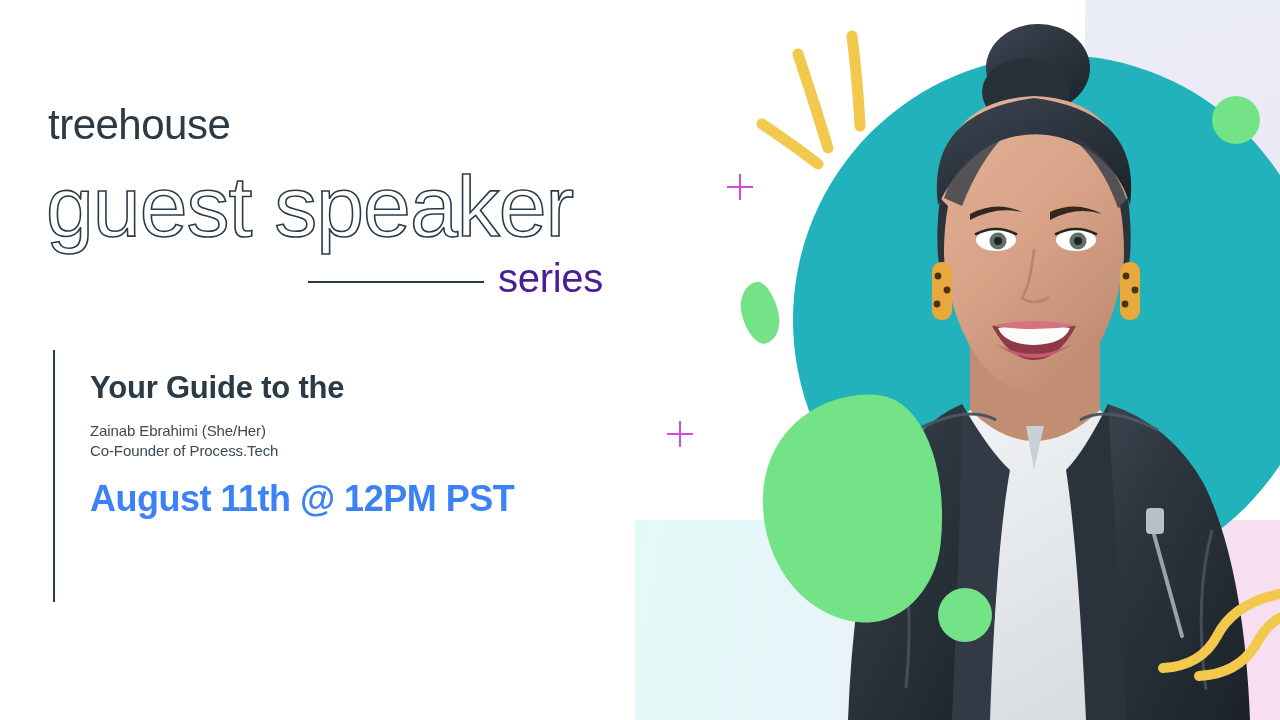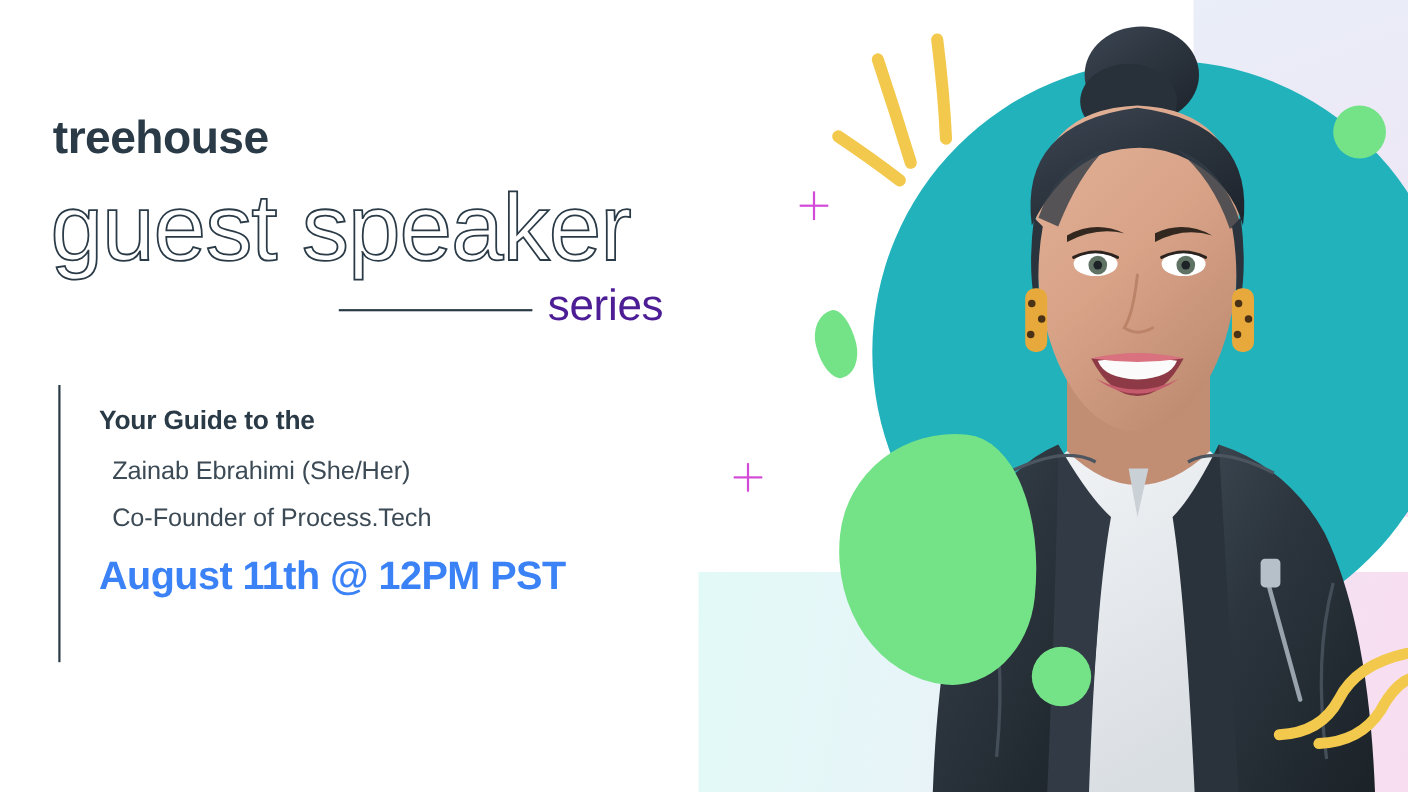--- a/index.html
+++ b/index.html
@@ -137,21 +137,21 @@
   }
   #plus-1 { left: 727px; top: 174px; width: 26px; height: 26px; }
   #plus-2 { left: 667px; top: 421px; width: 26px; height: 26px; }
 
   
   .brand-word {
     position: absolute;
     left: 48px;
     top: 104px;
     font-size: 42px;
-    font-weight: 700;
+    font-weight: 400;
     letter-spacing: -0.5px;
     color: #2a3b47;
     line-height: 1;
   }
   .headline-outline {
     position: absolute;
     left: 36px;
     top: 160px;
     width: 640px;
     height: 100px;
@@ -193,35 +193,35 @@
     background: #2a3b47;
   }
 
   .info-block {
     position: absolute;
     left: 90px;
     top: 368px;
     width: 560px;
   }
   .talk-title {
-    font-size: 24px;
+    font-size: 31px;
     font-weight: 600;
     line-height: 1.26;
     color: #2a3b47;
     letter-spacing: -0.2px;
     margin: 0 0 14px 0;
   }
   .speaker-name,
   .speaker-role {
-    font-size: 23px;
+    font-size: 15px;
     font-weight: 400;
     line-height: 1.32;
     color: #3b4a55;
     letter-spacing: -0.1px;
-    margin: 12px;
+    margin: 0;
   }
   .event-datetime {
     margin: 18px 0 0 0;
     font-size: 36px;
     font-weight: 700;
     color: #3b82f6;
     letter-spacing: -0.5px;
     line-height: 1.1;
   }
 </style>

